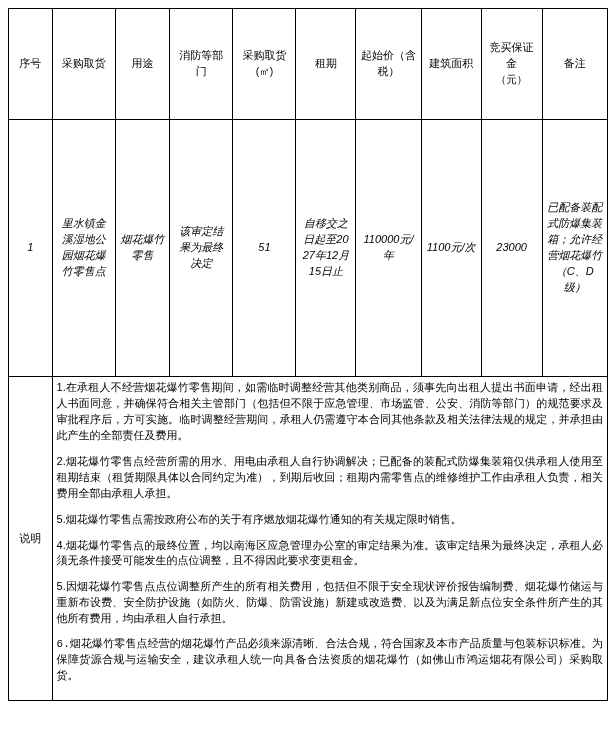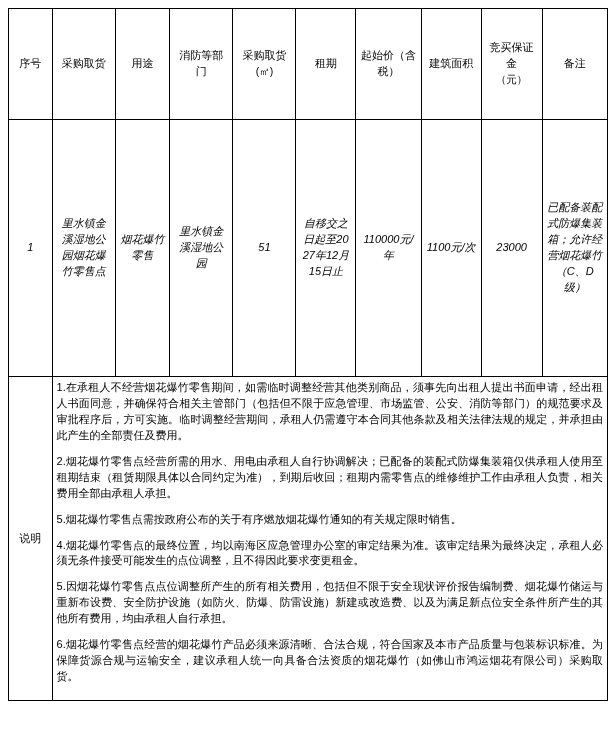--- a/index.html
+++ b/index.html
@@ -64,20 +64,21 @@
     font-size: 11.5px;
     line-height: 1.9;
   }
   .note-body p {
     margin: 0 0 10px 0;
     text-align: justify;
     text-justify: inter-ideograph;
   }
   .note-body p:last-child {
     margin-bottom: 12px;
+    font-family: Liberation Mono, monospace;
   }
 </style>
 </head>
 <body>
 
 <div class="sheet">
   <table class="asset-table">
     <colgroup>
       <col style="width:40px">
       <col style="width:58px">
@@ -124,21 +125,21 @@
         <td>
           <span>备注</span>
         </td>
       </tr>
     </thead>
     <tbody>
       <tr class="data-row">
         <td>1</td>
         <td>里水镇金溪湿地公园烟花爆竹零售点</td>
         <td>烟花爆竹零售</td>
-        <td>里水镇金溪湿地公园</td>
+        <td>该审定结果为最终决定</td>
         <td>51</td>
         <td>自移交之日起至2027年12月15日止</td>
         <td>110000元/年</td>
         <td>1100元/次</td>
         <td>23000</td>
         <td>已配备装配式防爆集装箱；允许经营烟花爆竹（C、D级）</td>
       </tr>
       <tr>
         <td class="note-label">说明</td>
         <td class="note-body" colspan="9">

